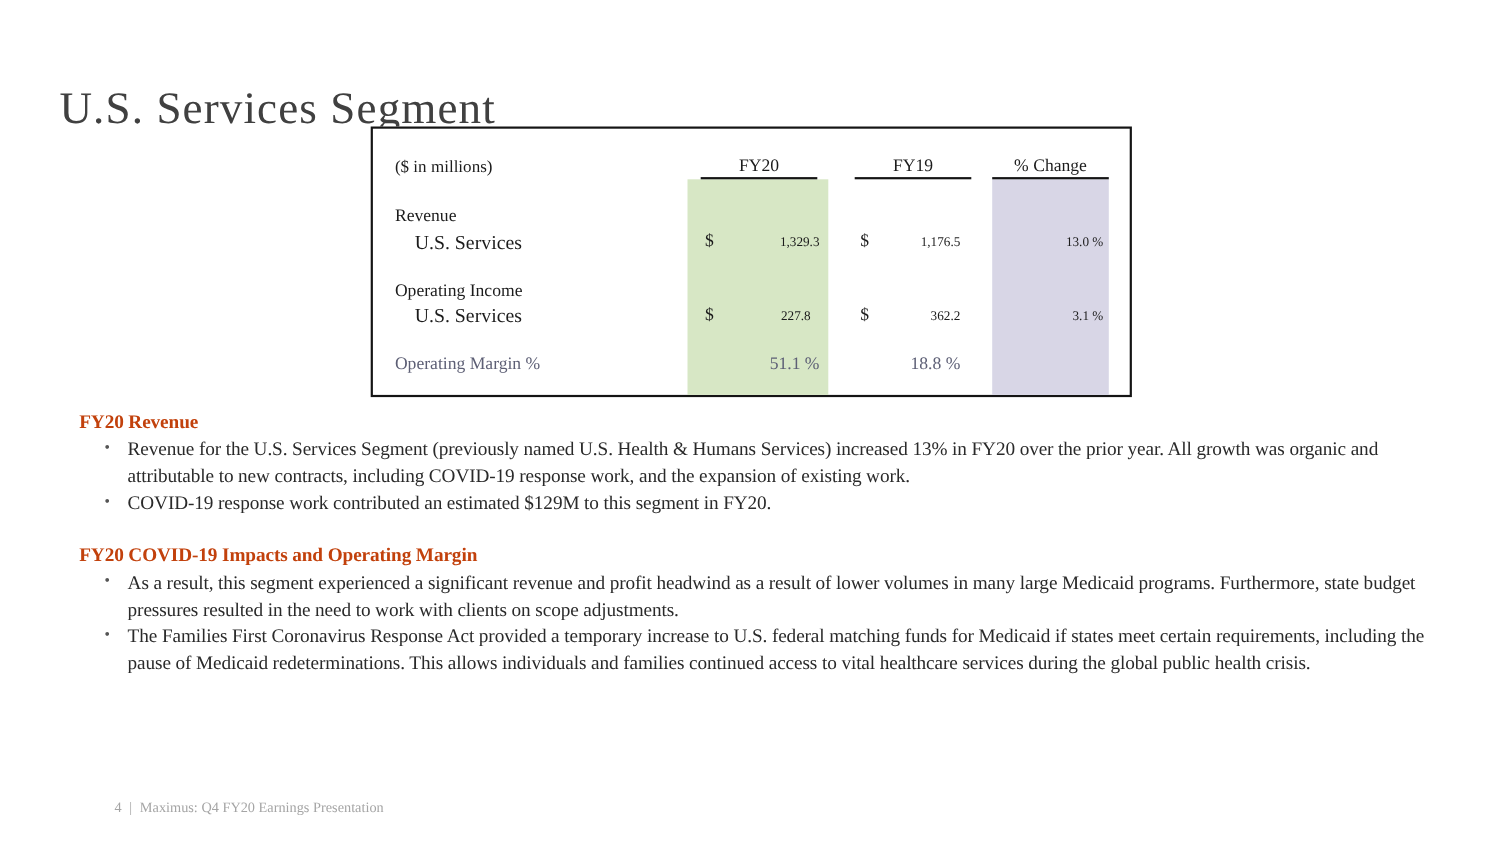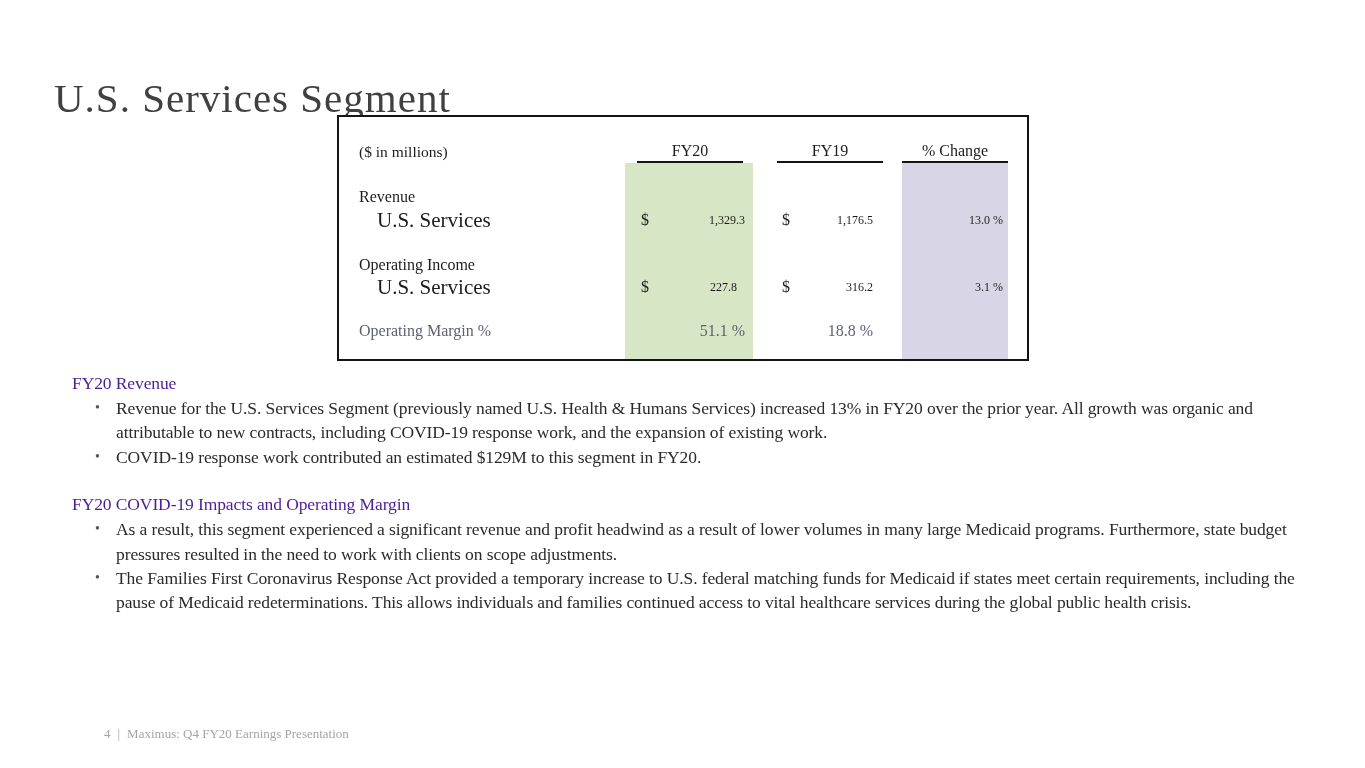--- a/index.html
+++ b/index.html
@@ -20,27 +20,27 @@
   .shade{position:absolute;top:46px;height:196px;}
   .shade-fy20{left:286px;width:128px;background:#d7e7c5;}
   .shade-change{left:563px;width:106px;background:#d8d6e6;}
   .cell{position:absolute;height:20px;line-height:20px;white-space:nowrap;}
   .caption{left:20px;top:25px;font-size:15.5px;}
   .col-head{top:24px;width:106px;text-align:center;font-size:16px;border-bottom:2px solid #141414;height:20px;line-height:20px;}
   .ch-fy20{left:298px;}
   .ch-fy19{left:438px;}
   .ch-change{left:563px;}
   .group-label{left:20px;}
-  .row-label{left:38px;font-size:21px;}
+  .row-label{left:38px;font-size:18px;}
   .num{text-align:right;font-size:12px;}
   .sym{font-size:16px;}
   .margin-row{color:#5d5f75;font-size:16px;}
   
   .sections{position:absolute;left:72px;top:371px;width:1240px;font-size:17.5px;letter-spacing:-0.1px;}
-  .section-heading{font-size:17.5px;font-weight:400;margin:0;line-height:25px;color:#4c1d95;}
+  .section-heading{font-size:17.5px;font-weight:700;margin:0;line-height:25px;color:#c2410c;}
   .bullets{list-style:none;margin:0;padding:0;}
   .bullets li{position:relative;padding-left:44px;line-height:24.4px;color:#2a2a2a;}
   .bullets li::before{content:"\2022";position:absolute;left:23px;top:0;color:#555;font-size:14px;}
   .section + .section{margin-top:23px;}
   
   .slide-footer{
     position:absolute;left:104px;top:726px;display:flex;gap:7px;align-items:baseline;
     font-size:13px;color:#a5a5a5;white-space:nowrap;
   }
 </style>
@@ -66,21 +66,21 @@
     <span class="cell num" style="top:93px;left:298px;width:108px;">1,329.3</span>
     <span class="cell sym" style="top:93px;left:443px;">$</span>
     <span class="cell num" style="top:93px;left:438px;width:96px;">1,176.5</span>
     <span class="cell num" style="top:93px;left:563px;width:101px;">13.0 %</span>
 
     <span class="cell group-label" style="top:138px;">Operating Income</span>
     <span class="cell row-label" style="top:160px;">U.S. Services</span>
     <span class="cell sym" style="top:160px;left:302px;">$</span>
     <span class="cell num" style="top:160px;left:290px;width:108px;">227.8</span>
     <span class="cell sym" style="top:160px;left:443px;">$</span>
-    <span class="cell num" style="top:160px;left:438px;width:96px;">316.2</span>
+    <span class="cell num" style="top:160px;left:438px;width:96px;">362.2</span>
     <span class="cell num" style="top:160px;left:563px;width:101px;">3.1 %</span>
 
     <span class="cell group-label margin-row" style="top:204px;">Operating Margin %</span>
     <span class="cell num margin-row" style="top:204px;left:298px;width:108px;">51.1 %</span>
     <span class="cell num margin-row" style="top:204px;left:438px;width:96px;">18.8 %</span>
   </div>
 
   <div class="sections">
     <div class="section">
       <h2 class="section-heading">FY20 Revenue</h2>

